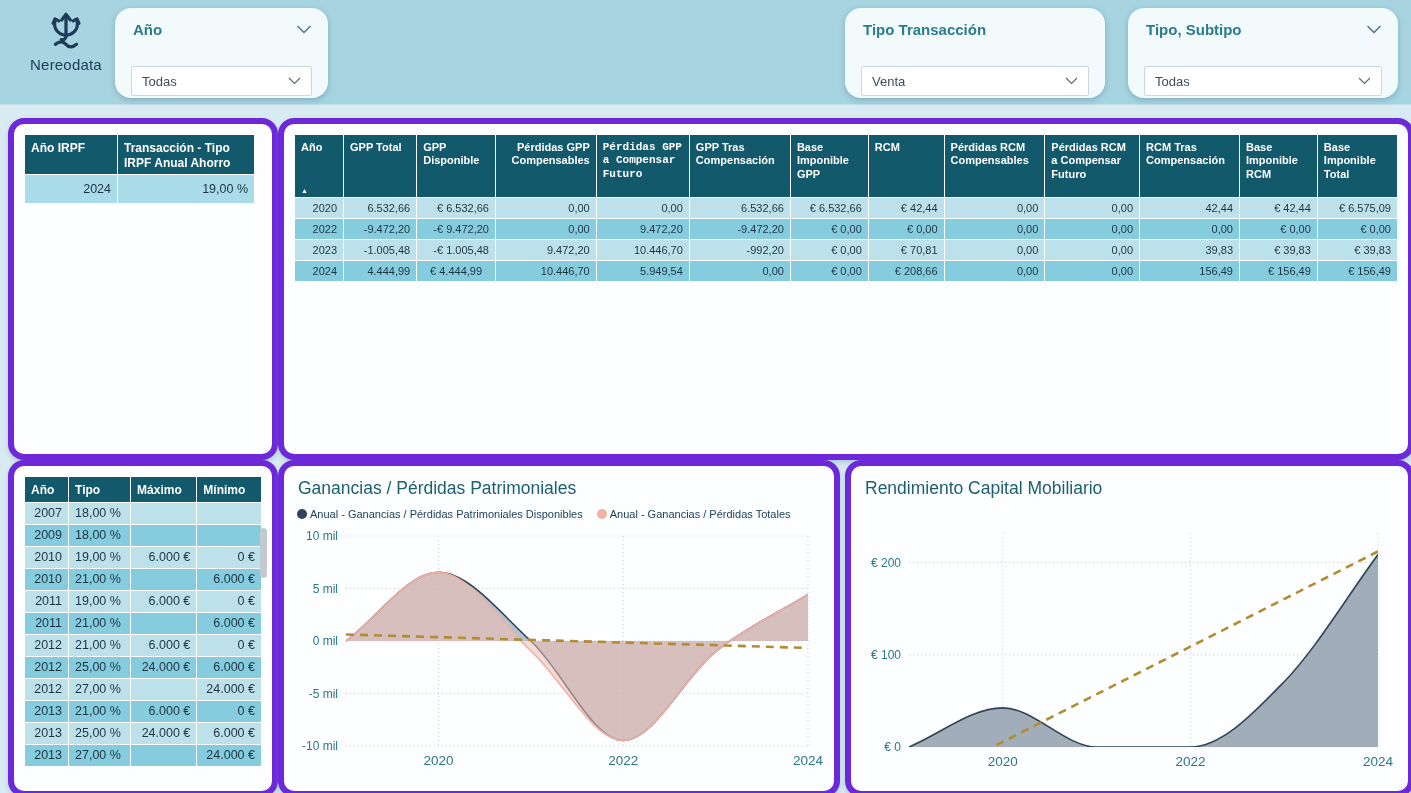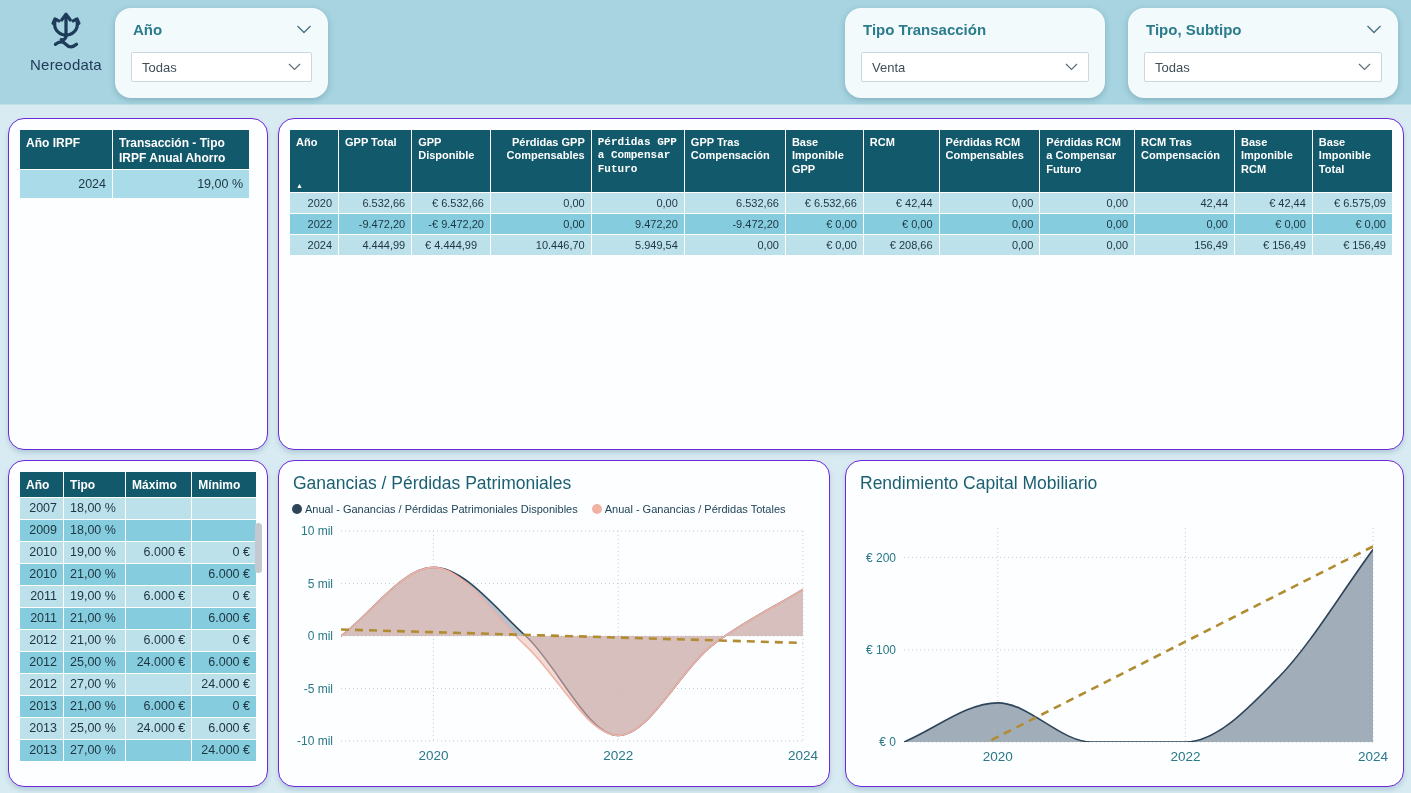--- a/index.html
+++ b/index.html
@@ -9,24 +9,24 @@
   
   .topbar{position:absolute;left:0;top:0;width:1411px;height:104px;background:#a7d4e0;border-bottom:1px solid #c2e0e9;}
   .logo{position:absolute;left:18px;top:8px;width:96px;text-align:center;color:#1d3a56;}
   .logo-text{font-size:15px;margin-top:0;font-weight:500;letter-spacing:.2px;}
   .slicer{position:absolute;top:8px;height:90px;background:#f3fafc;border-radius:16px;box-shadow:0 2px 6px rgba(50,100,125,.32);}
   #slicer-ano{left:115px;width:213px;}
   #slicer-tt{left:845px;width:260px;}
   #slicer-ts{left:1128px;width:270px;}
   .slicer-head{display:flex;justify-content:space-between;align-items:center;padding:13px 16px 0 18px;}
   .slicer-label{color:#2b7c8d;font-weight:bold;font-size:15px;}
-  .dropdown{position:absolute;left:16px;right:16px;top:44px;height:28px;background:#ffffff;border:1px solid #ccd8dd;border-radius:2px;display:flex;align-items:center;justify-content:space-between;padding:0 10px;font-size:13px;color:#3f4e57;cursor:pointer;}
+  .dropdown{position:absolute;left:16px;right:16px;top:58px;height:28px;background:#ffffff;border:1px solid #ccd8dd;border-radius:2px;display:flex;align-items:center;justify-content:space-between;padding:0 10px;font-size:13px;color:#3f4e57;cursor:pointer;}
 
   
-  .panel{position:absolute;background:#fcfeff;border:1px solid #6d28d9;border-radius:16px;box-shadow:0 3px 5px rgba(110,155,175,.38);overflow:hidden;}
+  .panel{position:absolute;background:#fcfeff;border:6px solid #6d28d9;border-radius:16px;box-shadow:0 3px 5px rgba(110,155,175,.38);overflow:hidden;}
   #panel-irpf{left:8px;top:118px;width:258px;height:330px;}
   #panel-main{left:278px;top:118px;width:1124px;height:330px;}
   #panel-rates{left:8px;top:460px;width:258px;height:325px;}
   #panel-gpp{left:278px;top:460px;width:550px;height:325px;}
   #panel-rcm{left:845px;top:460px;width:557px;height:325px;}
 
   
   table.pbi{border-collapse:collapse;table-layout:fixed;margin:11px;}
   table.pbi th{background:#13596c;color:#fff;font-weight:bold;text-align:left;vertical-align:top;padding:6px 6px 4px 6px;border-left:1px solid rgba(255,255,255,.55);position:relative;line-height:1.22;cursor:pointer;}
   table.pbi th:first-child{border-left:none;}
@@ -178,20 +178,35 @@
             <td style="text-align: right;">0,00</td>
             <td style="text-align: right;">9.472,20</td>
             <td style="text-align: right;">-9.472,20</td>
             <td style="text-align: right;">€ 0,00</td>
             <td style="text-align: right;">€ 0,00</td>
             <td style="text-align: right;">0,00</td>
             <td style="text-align: right;">0,00</td>
             <td style="text-align: right;">0,00</td>
             <td style="text-align: right;">€ 0,00</td>
             <td style="text-align: right;">€ 0,00</td>
+          </tr>
+          <tr>
+            <td style="text-align: right;">2023</td>
+            <td style="text-align: right;">-1.005,48</td>
+            <td style="text-align: right;">-€ 1.005,48</td>
+            <td style="text-align: right;">9.472,20</td>
+            <td style="text-align: right;">10.446,70</td>
+            <td style="text-align: right;">-992,20</td>
+            <td style="text-align: right;">€ 0,00</td>
+            <td style="text-align: right;">€ 70,81</td>
+            <td style="text-align: right;">0,00</td>
+            <td style="text-align: right;">0,00</td>
+            <td style="text-align: right;">39,83</td>
+            <td style="text-align: right;">€ 39,83</td>
+            <td style="text-align: right;">€ 39,83</td>
           </tr>
           <tr>
             <td style="text-align: right;">2024</td>
             <td style="text-align: right;">4.444,99</td>
             <td style="text-align: center;">€ 4.444,99</td>
             <td style="text-align: right;">10.446,70</td>
             <td style="text-align: right;">5.949,54</td>
             <td style="text-align: right;">0,00</td>
             <td style="text-align: right;">€ 0,00</td>
             <td style="text-align: right;">€ 208,66</td>

